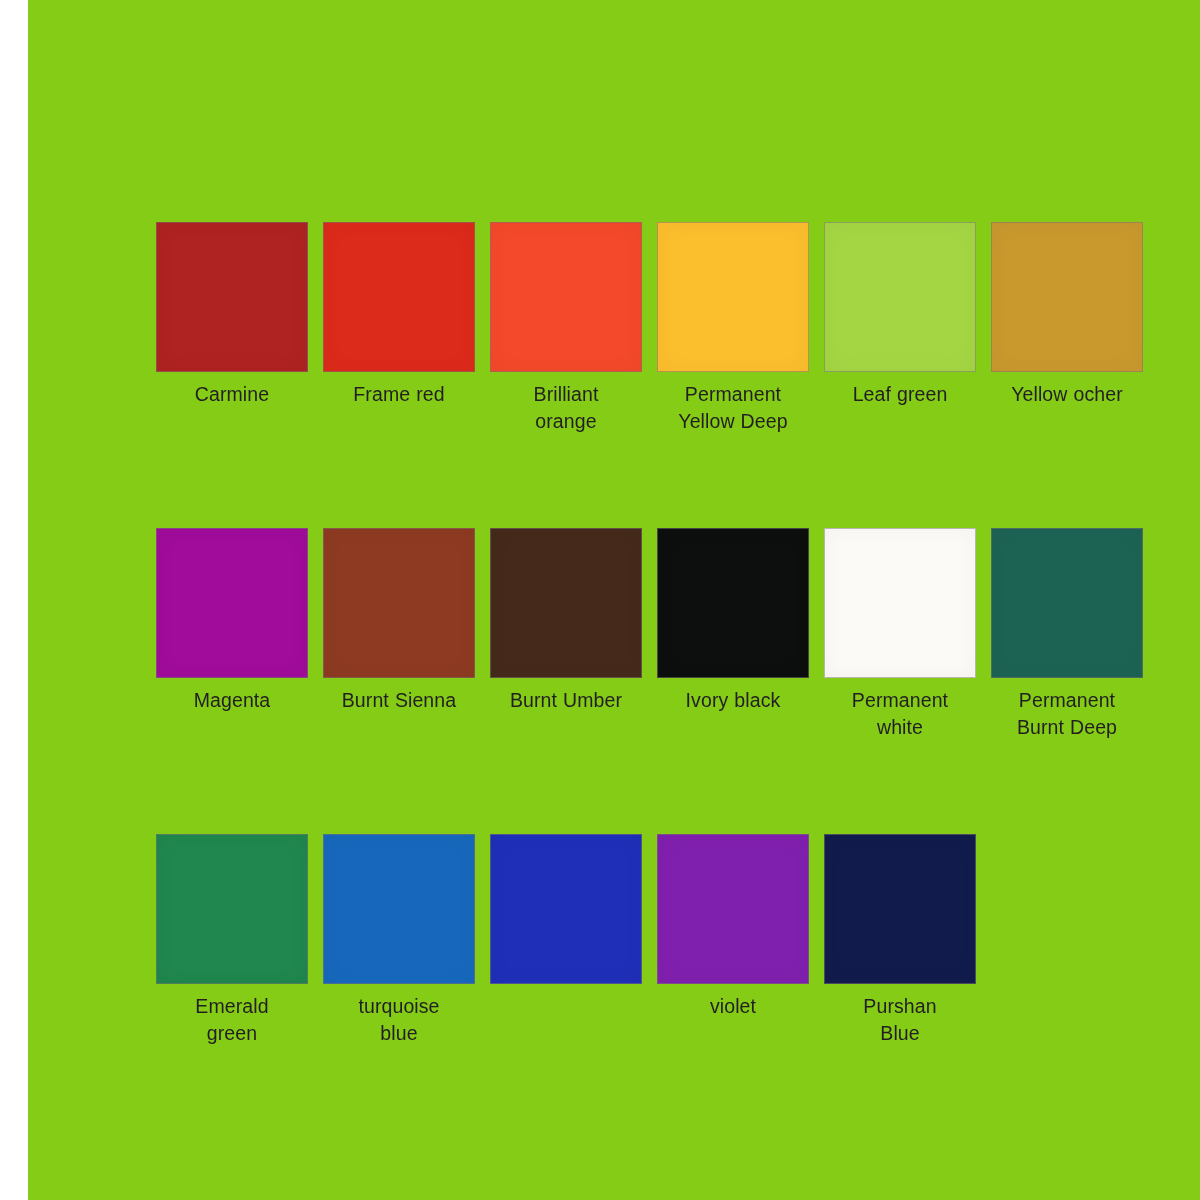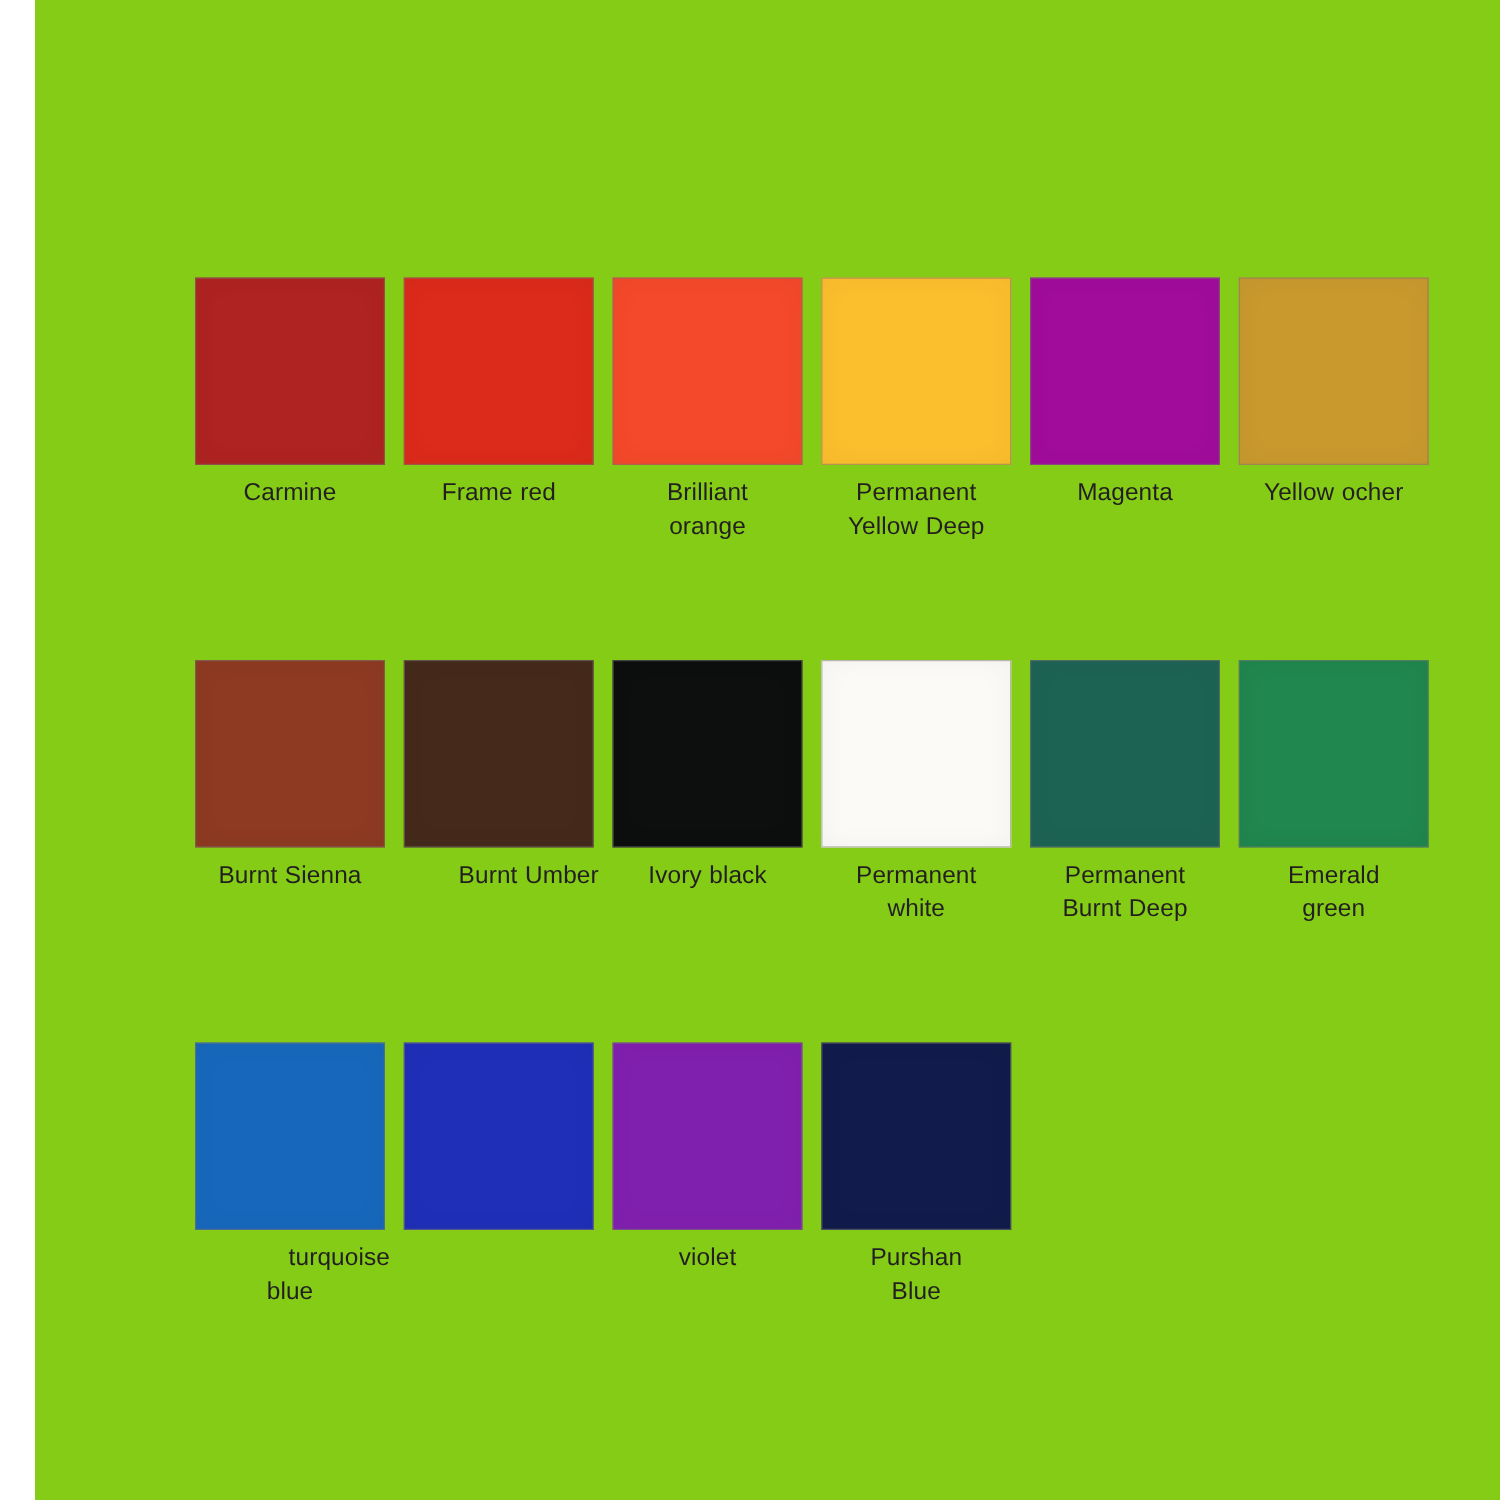--- a/index.html
+++ b/index.html
@@ -90,41 +90,47 @@
         </div>
       </div>
       <div class="swatch-cell">
         <div class="swatch-chip" title="Permanent Yellow Deep" style="background: rgb(251, 190, 45);"></div>
         <div class="swatch-label">
           <span style="display: block;">Permanent</span>
           <span style="display: block;">Yellow Deep</span>
         </div>
       </div>
       <div class="swatch-cell">
-        <div class="swatch-chip" title="Magenta" style="background: rgb(161, 12, 155);"></div>
+        <div class="swatch-chip" title="Leaf green" style="background: rgb(164, 214, 67);"></div>
         <div class="swatch-label">
-          <span style="display: block;">Magenta</span>
+          <span style="display: block;">Leaf green</span>
         </div>
       </div>
       <div class="swatch-cell">
         <div class="swatch-chip" title="Yellow ocher" style="background: rgb(201, 153, 46);"></div>
         <div class="swatch-label">
           <span style="display: block;">Yellow ocher</span>
+        </div>
+      </div>
+      <div class="swatch-cell">
+        <div class="swatch-chip" title="Magenta" style="background: rgb(161, 12, 155);"></div>
+        <div class="swatch-label">
+          <span style="display: block;">Magenta</span>
         </div>
       </div>
       <div class="swatch-cell">
         <div class="swatch-chip" title="Burnt Sienna" style="background: rgb(142, 58, 34);"></div>
         <div class="swatch-label">
           <span style="display: block;">Burnt Sienna</span>
         </div>
       </div>
       <div class="swatch-cell">
         <div class="swatch-chip" title="Burnt Umber" style="background: rgb(69, 42, 27);"></div>
         <div class="swatch-label">
-          <span style="display: block; text-align: right;">Burnt Umber</span>
+          <span style="display: block;">Burnt Umber</span>
         </div>
       </div>
       <div class="swatch-cell">
         <div class="swatch-chip" title="Ivory black" style="background: rgb(12, 15, 14);"></div>
         <div class="swatch-label">
           <span style="display: block;">Ivory black</span>
         </div>
       </div>
       <div class="swatch-cell">
         <div class="swatch-chip light-chip" title="Permanent white" style="background: rgb(251, 250, 246);"></div>
@@ -143,21 +149,21 @@
       <div class="swatch-cell">
         <div class="swatch-chip" title="Emerald green" style="background: rgb(32, 135, 78);"></div>
         <div class="swatch-label">
           <span style="display: block;">Emerald</span>
           <span style="display: block;">green</span>
         </div>
       </div>
       <div class="swatch-cell">
         <div class="swatch-chip" title="turquoise blue" style="background: rgb(23, 104, 188);"></div>
         <div class="swatch-label">
-          <span style="display: block; text-align: right;">turquoise</span>
+          <span style="display: block;">turquoise</span>
           <span style="display: block;">blue</span>
         </div>
       </div>
       <div class="swatch-cell">
         <div class="swatch-chip" title="Ultramarine deep" style="background: rgb(31, 47, 184);"></div>
       </div>
       <div class="swatch-cell">
         <div class="swatch-chip" title="violet" style="background: rgb(128, 32, 174);"></div>
         <div class="swatch-label">
           <span style="display: block;">violet</span>

